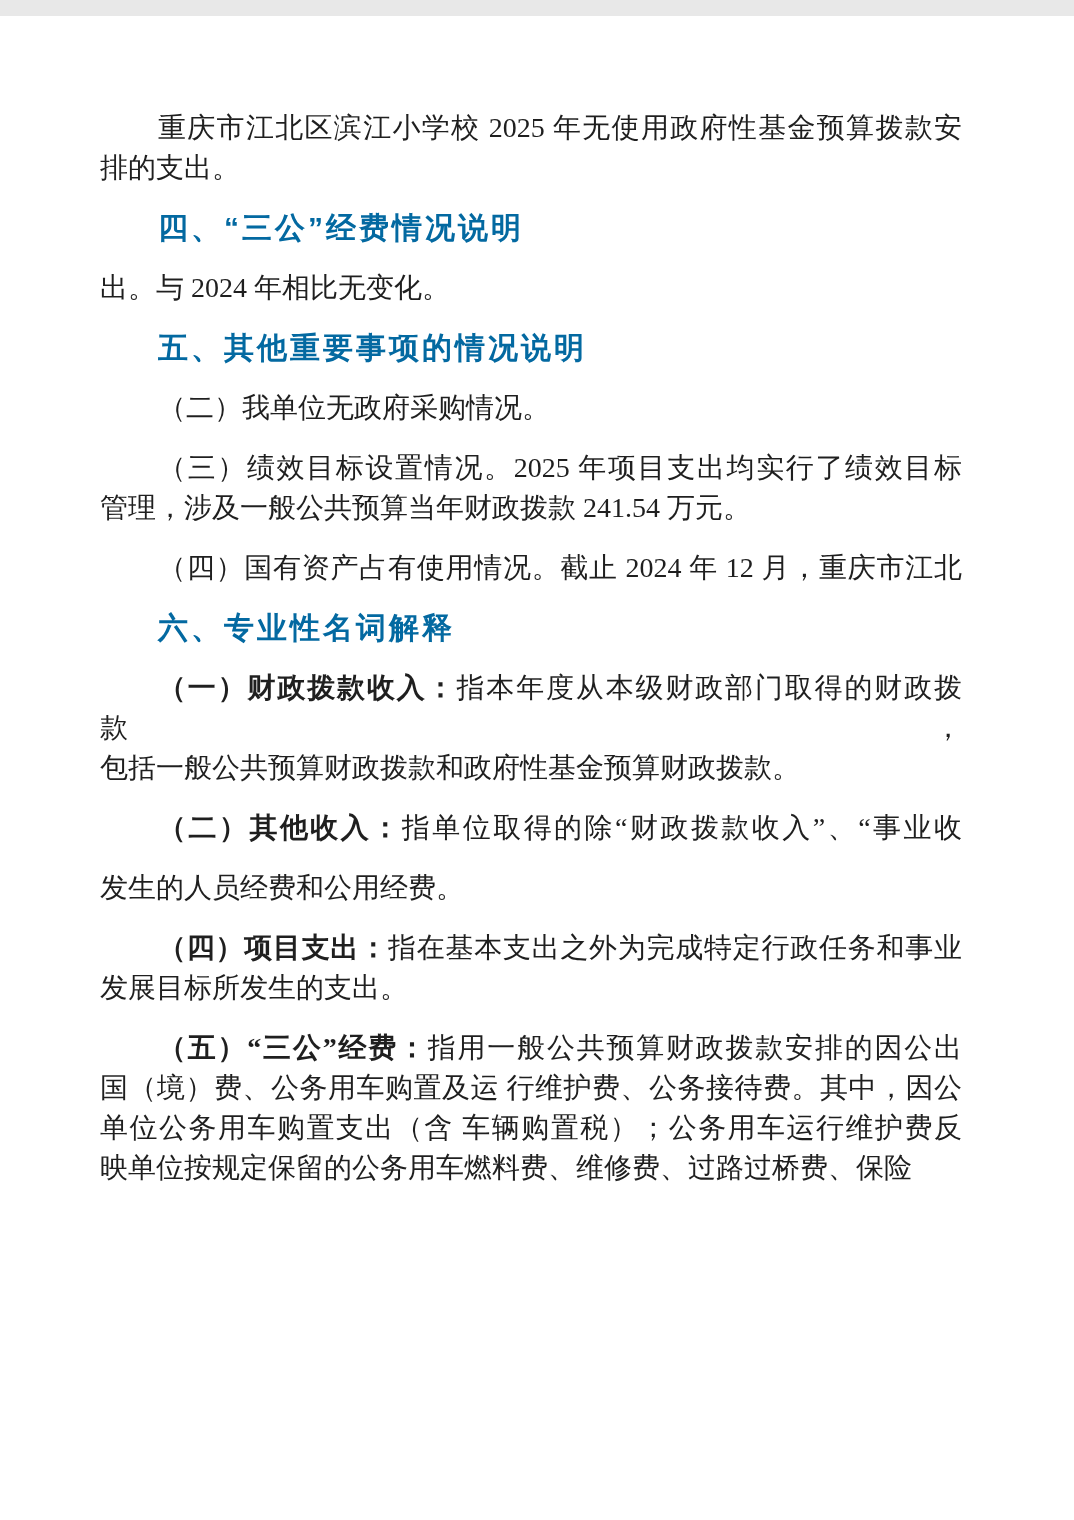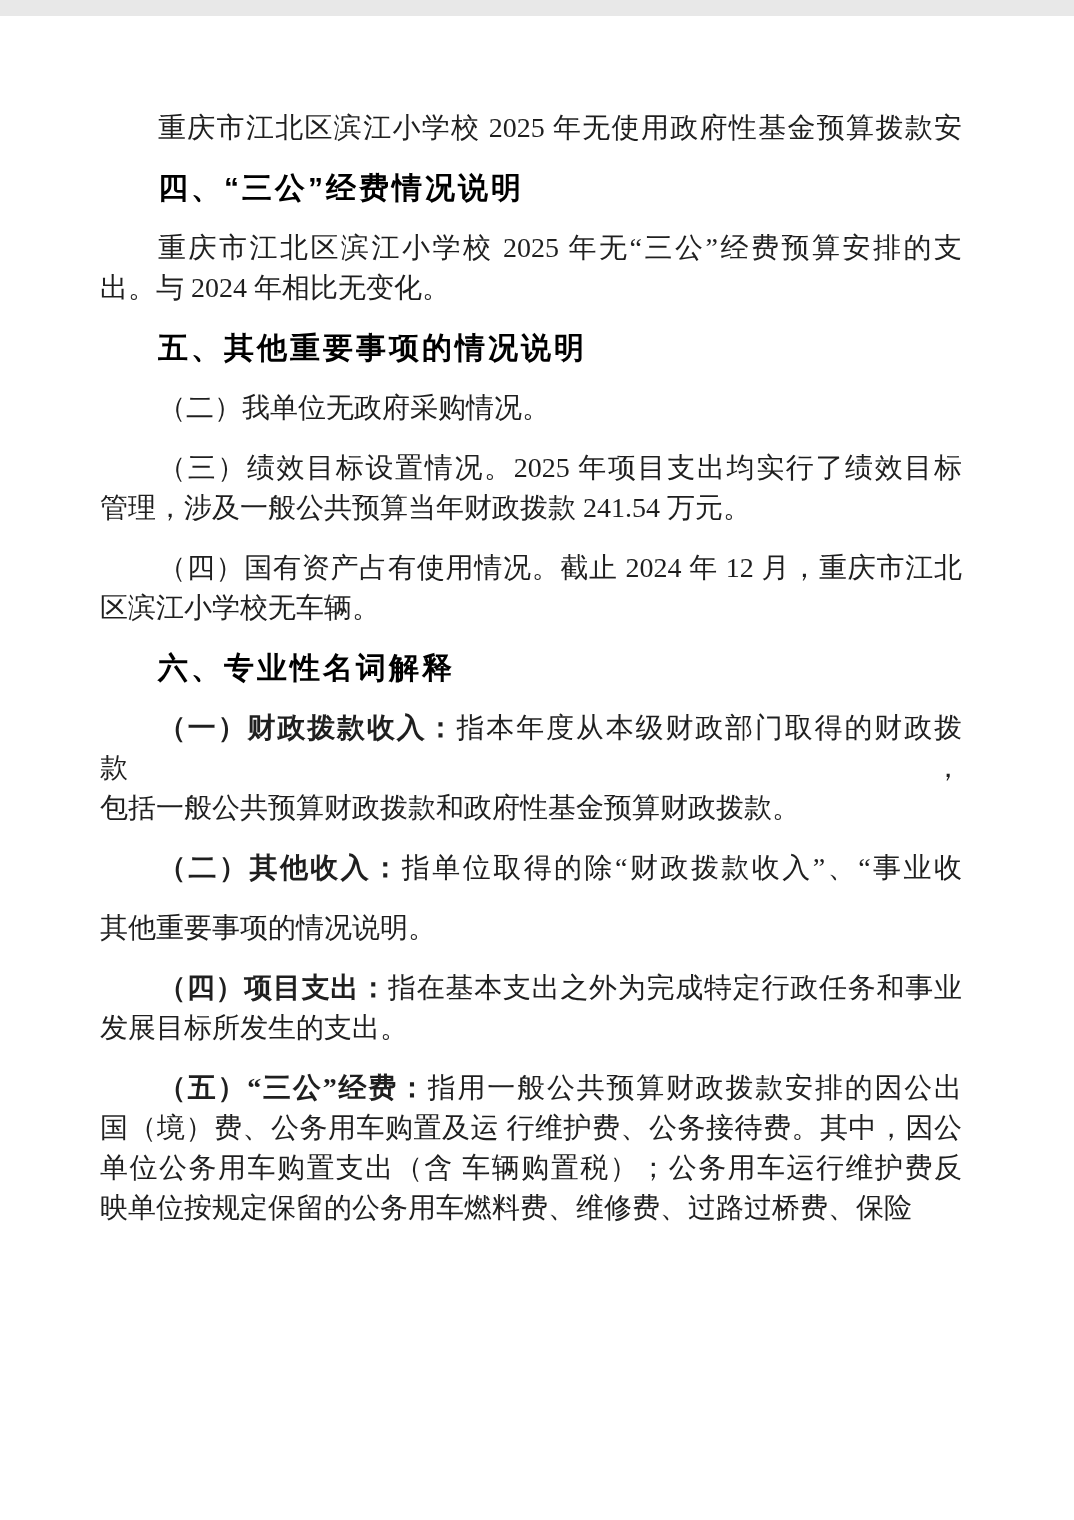--- a/index.html
+++ b/index.html
@@ -28,70 +28,69 @@
   .indent { text-indent: 58px; }
   .term { font-weight: bold; }
   .heading {
     font-family: "Liberation Sans", "DejaVu Sans", sans-serif;
     font-weight: bold;
     font-size: 30px;
     line-height: 40px;
     letter-spacing: 3px;
     padding-left: 58px;
     margin: 0 0 20px 0;
-    color: #000000;
+    color: #0369a1;
   }
 </style>
 </head>
 <body>
 
 <div class="page">
   <div class="content">
 
     <div class="block">
       <div class="line fill indent">重庆市江北区滨江小学校 2025 年无使用政府性基金预算拨款安</div>
+      <div class="line last">排的支出。</div>
     </div>
 
     <div class="heading">四、“三公”经费情况说明</div>
 
     <div class="block">
-      <div class="line fill indent">重庆市江北区滨江小学校 2025 年无“三公”经费预算安排的支</div>
       <div class="line last">出。与 2024 年相比无变化。</div>
     </div>
 
     <div class="heading">五、其他重要事项的情况说明</div>
 
 
     <div class="block">
       <div class="line last indent">（二）我单位无政府采购情况。</div>
     </div>
 
     <div class="block">
       <div class="line fill indent">（三）绩效目标设置情况。2025 年项目支出均实行了绩效目标</div>
       <div class="line last">管理，涉及一般公共预算当年财政拨款 241.54 万元。</div>
     </div>
 
     <div class="block">
       <div class="line fill indent">（四）国有资产占有使用情况。截止 2024 年 12 月，重庆市江北</div>
-      <div class="line last">区滨江小学校无车辆。</div>
     </div>
 
     <div class="heading">六、专业性名词解释</div>
 
     <div class="block">
       <div class="line fill indent"><span class="term">（一）财政拨款收入：</span><span>指本年度从本级财政部门取得的财政拨款，</span></div>
       <div class="line last">包括一般公共预算财政拨款和政府性基金预算财政拨款。</div>
     </div>
 
     <div class="block">
       <div class="line fill indent"><span class="term">（二）其他收入：</span><span>指单位取得的除“财政拨款收入”、“事业收</span></div>
     </div>
 
     <div class="block">
-      <div class="line last">其他重要事项的情况说明。</div>
+      <div class="line last">发生的人员经费和公用经费。</div>
     </div>
 
     <div class="block">
       <div class="line fill indent"><span class="term">（四）项目支出：</span><span>指在基本支出之外为完成特定行政任务和事业</span></div>
       <div class="line last">发展目标所发生的支出。</div>
     </div>
 
     <div class="block">
       <div class="line fill indent"><span class="term">（五）“三公”经费：</span><span>指用一般公共预算财政拨款安排的因公出</span></div>
       <div class="line fill">国（境）费、公务用车购置及运 行维护费、公务接待费。其中，因公</div>

